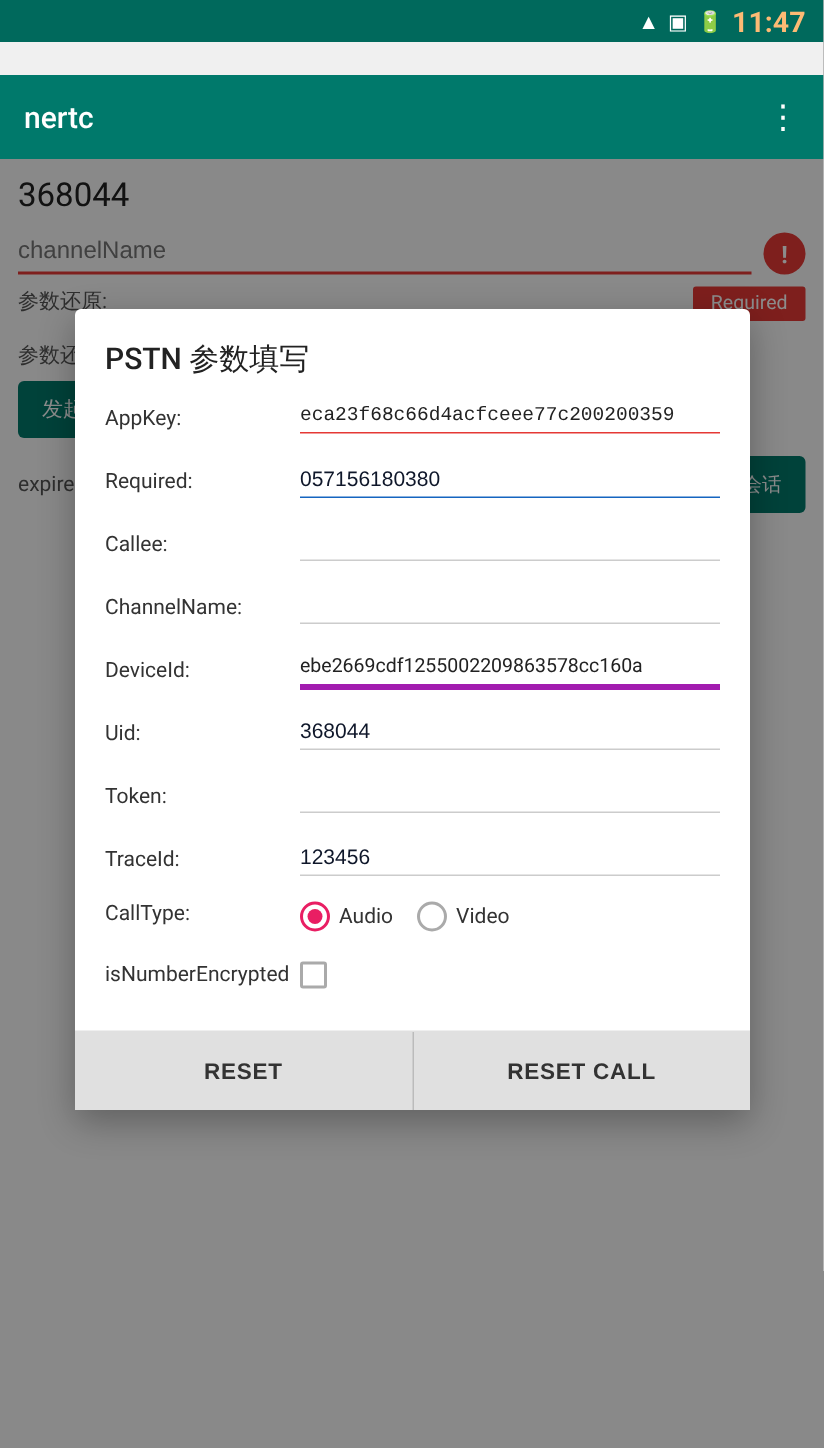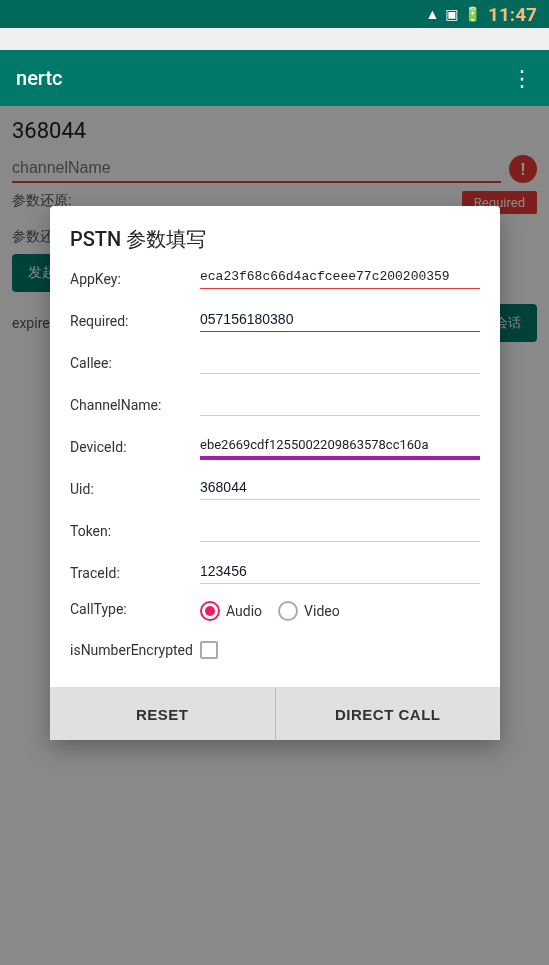--- a/index.html
+++ b/index.html
@@ -403,17 +403,17 @@
 
       <div class="encrypted-row">
         <span class="encrypted-label">isNumberEncrypted</span>
         <div class="checkbox"></div>
       </div>
 
     </div>
 
     <div class="dialog-buttons">
       <button class="dialog-btn reset">RESET</button>
-      <button class="dialog-btn direct-call">DIRECT CALL</button>
+      <button class="dialog-btn direct-call">RESET CALL</button>
     </div>
   </div>
 
 </div>
 
 </body></html>

